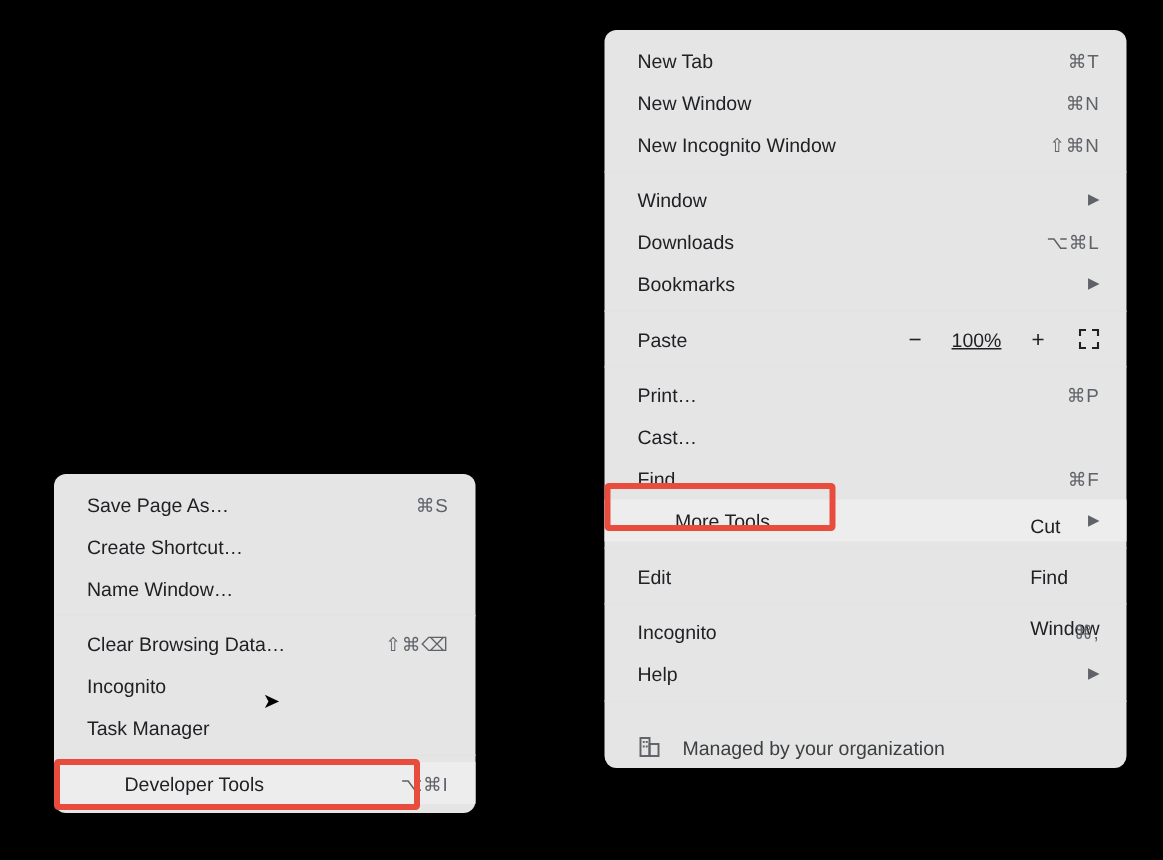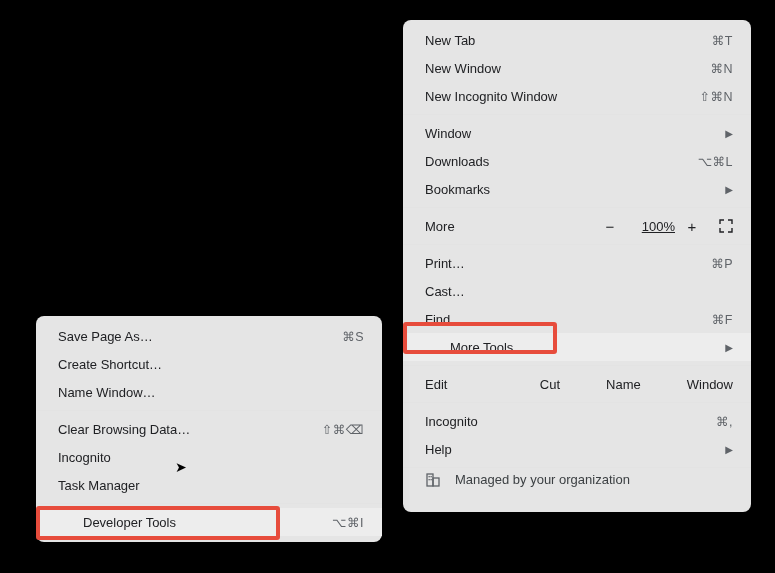--- a/index.html
+++ b/index.html
@@ -14,21 +14,21 @@
     overflow: hidden;
   }
   .menu {
     position: absolute;
     background: #e5e5e5;
     border-radius: 8px;
     box-shadow: 0 8px 24px rgba(0,0,0,0.35);
     padding: 6px 0;
   }
   .menu.main   { top: 20px;  left: 403px; width: 348px; }
-  .menu.sub    { top: 316px; left: 36px;  width: 346px; }
+  .menu.sub    { top: 316px; left: 36px;  width: 281px; }
   .row {
     display: flex;
     align-items: center;
     height: 28px;
     padding: 0 18px 0 22px;
   }
   .row.item { cursor: default; }
   .row.item.hover { background: #ededed; padding-left: 47px; }
   .label { flex: 1; white-space: nowrap; }
   .shortcut {
@@ -45,29 +45,29 @@
   }
   .sep { height: 1px; background: #e3e3e3; margin: 4px 0; }
 
   
   .zoom-ctrl { display: flex; align-items: center; gap: 0; }
   .zoom-btn {
     width: 34px; height: 22px;
     display: flex; align-items: center; justify-content: center;
     color: #202124; font-size: 15px;
   }
-  .zoom-pct { width: 48px; text-align: right; font-size: 13px; text-decoration: underline; }
+  .zoom-pct { width: 48px; text-align: center; font-size: 13px; text-decoration: underline; }
   .fs-icon { margin-left: 10px; display:flex; align-items:center; }
 
   
-  .edit-ctrl { display:flex; gap:46px; color:#202124; }
+  .edit-ctrl { display:flex; gap:19px; color:#202124;flex-direction:column; }
 
   
   .managed {
-    display:flex; align-items:flex-start; gap:14px;
+    display:flex; align-items:flex-end; gap:14px;
     padding: 0 14px 0 22px; height: 34px;
     color:#3c4043;
   }
 
   
   .highlight {
     position: absolute;
     border: 4px solid #e74c3c;
     border-radius: 3px;
     pointer-events: none;
@@ -112,21 +112,21 @@
     <span class="shortcut">⌥⌘L</span>
   </div>
   <div class="row item">
     <span class="label">Bookmarks</span>
     <span class="arrow">▶</span>
   </div>
 
   <div class="sep"></div>
 
   <div class="row item">
-    <span class="label">More</span>
+    <span class="label">Paste</span>
     <div class="zoom-ctrl">
       <span class="zoom-btn">−</span>
       <span class="zoom-pct">100%</span>
       <span class="zoom-btn">+</span>
       <span class="fs-icon">
         <svg class="fs" viewBox="0 0 14 14">
           <path d="M1 5 V1 H5 M9 1 H13 V5 M13 9 V13 H9 M5 13 H1 V9" fill="none" stroke="#202124" stroke-width="1.4"></path>
         </svg>
       </span>
     </div>
@@ -149,21 +149,21 @@
     <span class="label">More Tools</span>
     <span class="arrow">▶</span>
   </div>
 
   <div class="sep"></div>
 
   <div class="row item">
     <span class="label">Edit</span>
     <div class="edit-ctrl">
       <span>Cut</span>
-      <span>Name</span>
+      <span>Find</span>
       <span>Window</span>
     </div>
   </div>
 
   <div class="sep"></div>
 
   <div class="row item">
     <span class="label">Incognito</span>
     <span class="shortcut">⌘,</span>
   </div>

